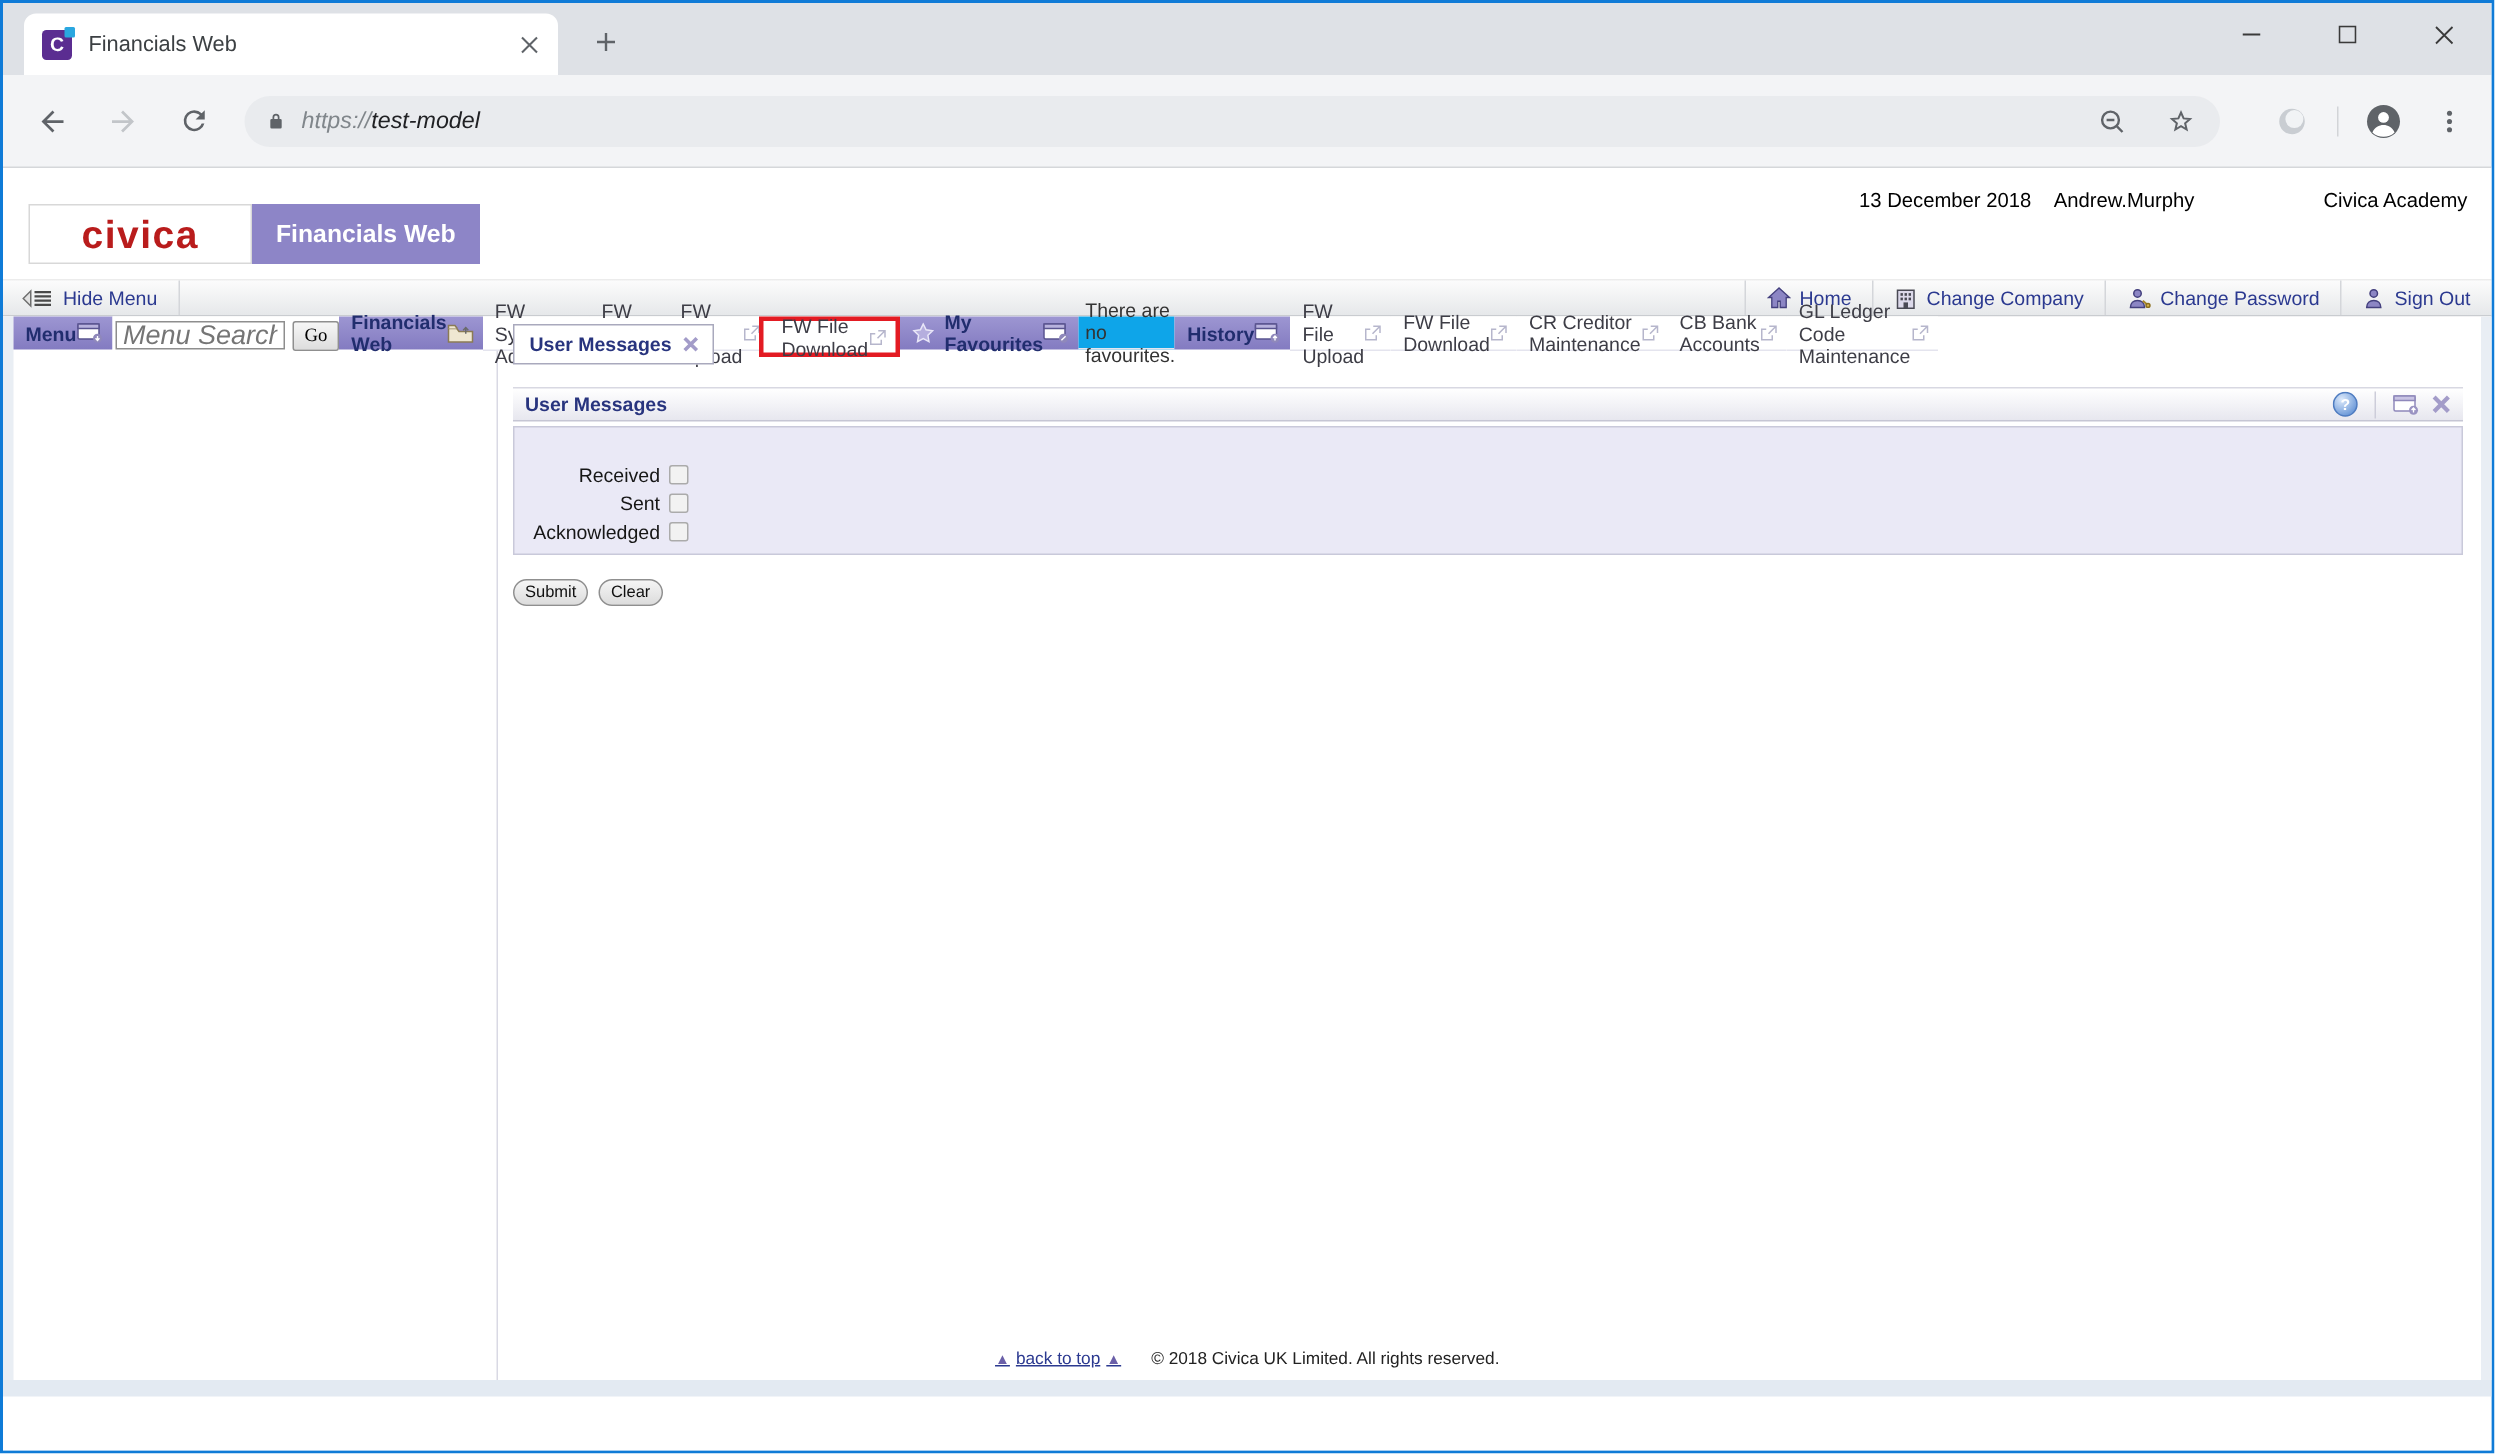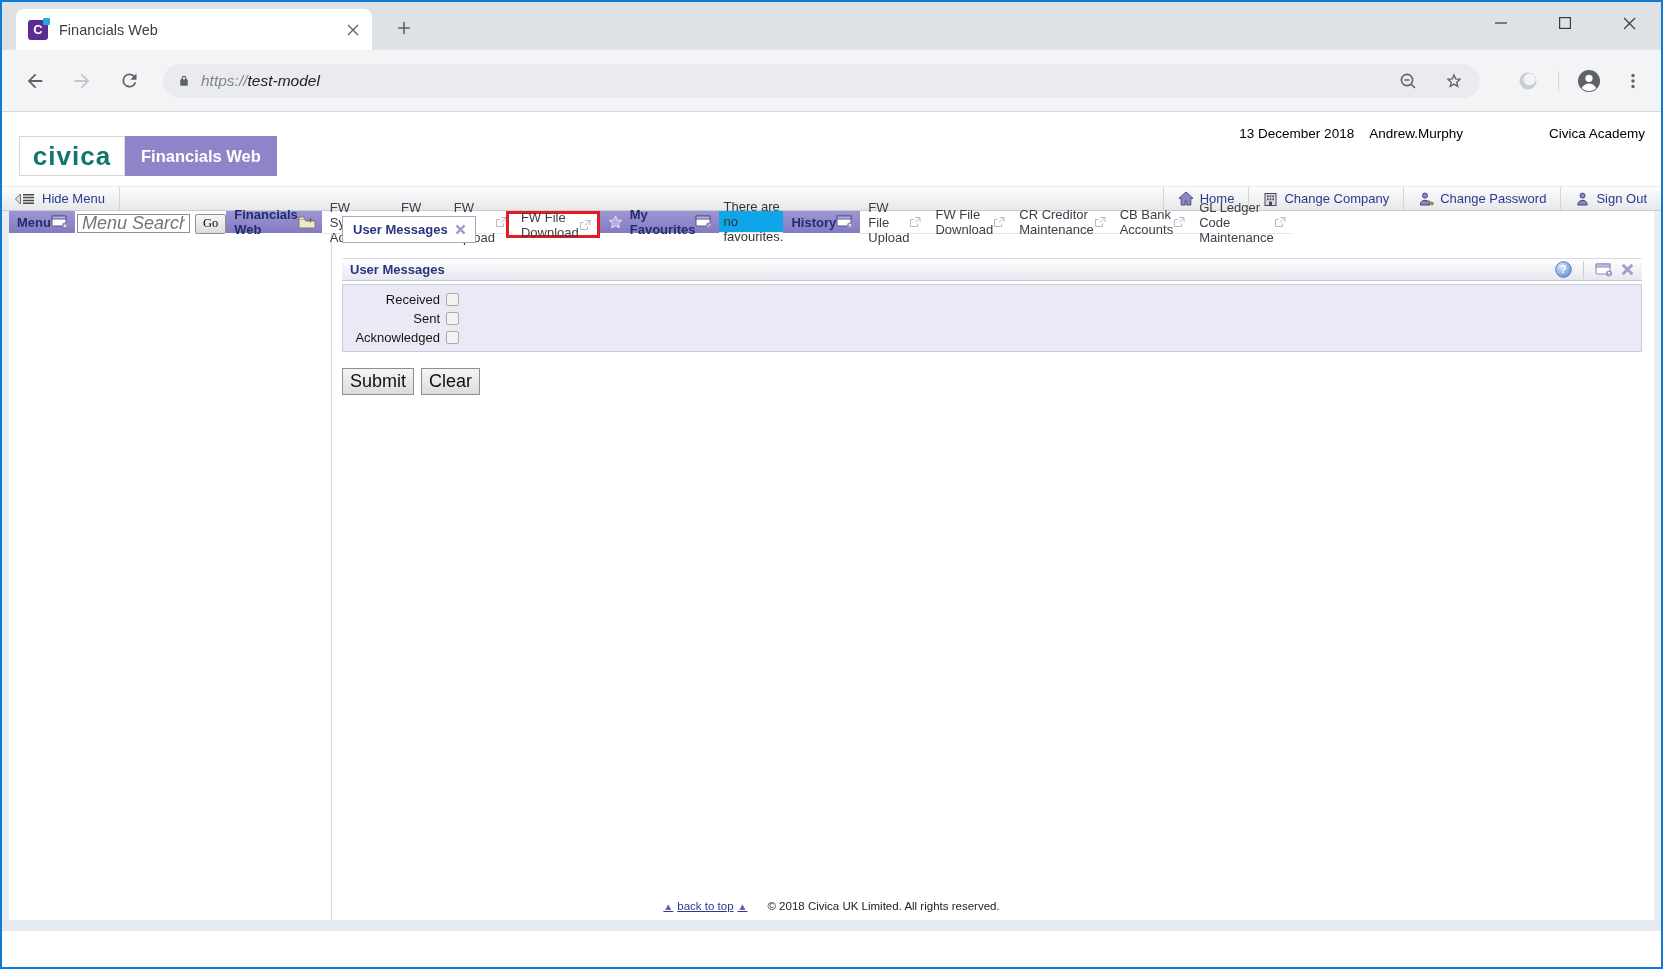--- a/index.html
+++ b/index.html
@@ -27,22 +27,22 @@
   .url .host { color:#202124; }
   .omni-ic { width:24px; height:24px; display:flex; align-items:center; justify-content:center; margin-left:22px; cursor:pointer; }
   .tb-right { display:flex; align-items:center; }
   .tb-ic { width:28px; height:28px; display:flex; align-items:center; justify-content:center; margin-left:16px; cursor:pointer; }
   .tb-sep { width:1px; height:20px; background:#d2d4d7; margin-left:16px; }
 
   
   .app { height:855px; background:#fff; display:flex; flex-direction:column; }
   .app-header { height:74px; background:#fff; position:relative; }
   .logo-wrap { position:absolute; left:17px; top:24px; display:flex; height:40px; }
-  .civica-box { width:106px; background:#fff; border:1px solid #d8d8d8; display:flex; align-items:center; justify-content:center;
-                font-size:26px; font-weight:bold; color:#0f766e; letter-spacing:1px; }
+  .civica-box { width:149px; background:#fff; border:1px solid #d8d8d8; display:flex; align-items:center; justify-content:center;
+                font-size:26px; font-weight:bold; color:#b91c1c; letter-spacing:1px; }
   .fw-badge { padding:0 16px; background:#8d85c7; color:#fff; font-weight:bold; font-size:16.5px; display:flex; align-items:center; }
   .hdr-right { position:absolute; top:14px; right:16px; display:flex; align-items:center; font-size:13.5px; color:#000000; }
   .hdr-right .date { margin-right:15px; }
   .hdr-right .company { margin-left:86px; }
 
   
   .navbar { height:25px; background:linear-gradient(#fcfcfc,#e6e8ea); border-top:1px solid #ececec; border-bottom:1px solid #c9ccd0;
             display:flex; align-items:stretch; font-size:13px; color:#2b3990; }
   .nav-cell { display:flex; align-items:center; gap:6px; padding:0 14px; cursor:pointer; white-space:nowrap; }
   .nav-cell.first { border-right:1px solid #d4d6da; padding-left:12px; }
@@ -75,27 +75,27 @@
   
   .main { flex:1; padding:0 12px 0 10px; position:relative; }
   .content-tab { margin-top:5px; display:inline-flex; align-items:center; gap:7px; height:27px; padding:0 9px 0 10px;
                  border:1px solid #a9a9bd; background:#fff; font-size:13px; font-weight:bold; color:#28347e; cursor:pointer; }
   .panel { margin-top:15px; }
   .panel-hdr { height:23px; background:linear-gradient(#ffffff,#e7e7ef); border-top:1px solid #d8d8e2; border-bottom:1px solid #c6c6d4;
                display:flex; align-items:center; padding:0 8px; }
   .panel-title { font-size:13px; font-weight:bold; color:#28347e; }
   .ph-right { margin-left:auto; display:flex; align-items:center; }
   .ph-sep { width:1px; height:18px; background:#cdcdda; margin:0 11px; }
-  .panel-body { margin-top:3px; background:#eae9f6; border:1px solid #c9c9da; height:68px; padding-top:5px; }
+  .panel-body { margin-top:3px; background:#eae9f6; border:1px solid #c9c9da; height:86px; padding-top:22px; }
   .f-row { display:flex; align-items:center; height:18px; margin-bottom:1px; }
   .f-lbl { width:103px; text-align:right; padding-right:6px; font-size:13px; color:#161616; }
   .cbx { appearance:none; -webkit-appearance:none; width:13px; height:13px; border:1px solid #ababab; background:#f2f2f2; border-radius:2px; cursor:pointer; }
   .btn-row { margin-top:16px; display:flex; gap:7px; }
-  .btn { font-size:18px; padding:2px 7px; background:linear-gradient(#f5f5f5,#dcdcdc); border:1px solid #8f8f8f;
-         border-radius:0; color:#101010; cursor:pointer; font-family:"Liberation Sans",sans-serif; }
+  .btn { font-size:11px; padding:2px 7px; background:linear-gradient(#f5f5f5,#dcdcdc); border:1px solid #8f8f8f;
+         border-radius:10px; color:#101010; cursor:pointer; font-family:"Liberation Sans",sans-serif; }
 
   
   .footer { position:absolute; left:0; right:0; bottom:8px; display:flex; justify-content:center; align-items:center; gap:20px; font-size:11.5px; }
   .back-top { color:#2b3990; text-decoration:underline; cursor:pointer; display:inline-flex; align-items:center; gap:4px; }
   .tri { color:#6a5fa8; font-size:10px; text-decoration:none; }
   .copyright { color:#222; }
 
   svg { display:block; }
 </style>
 </head>

